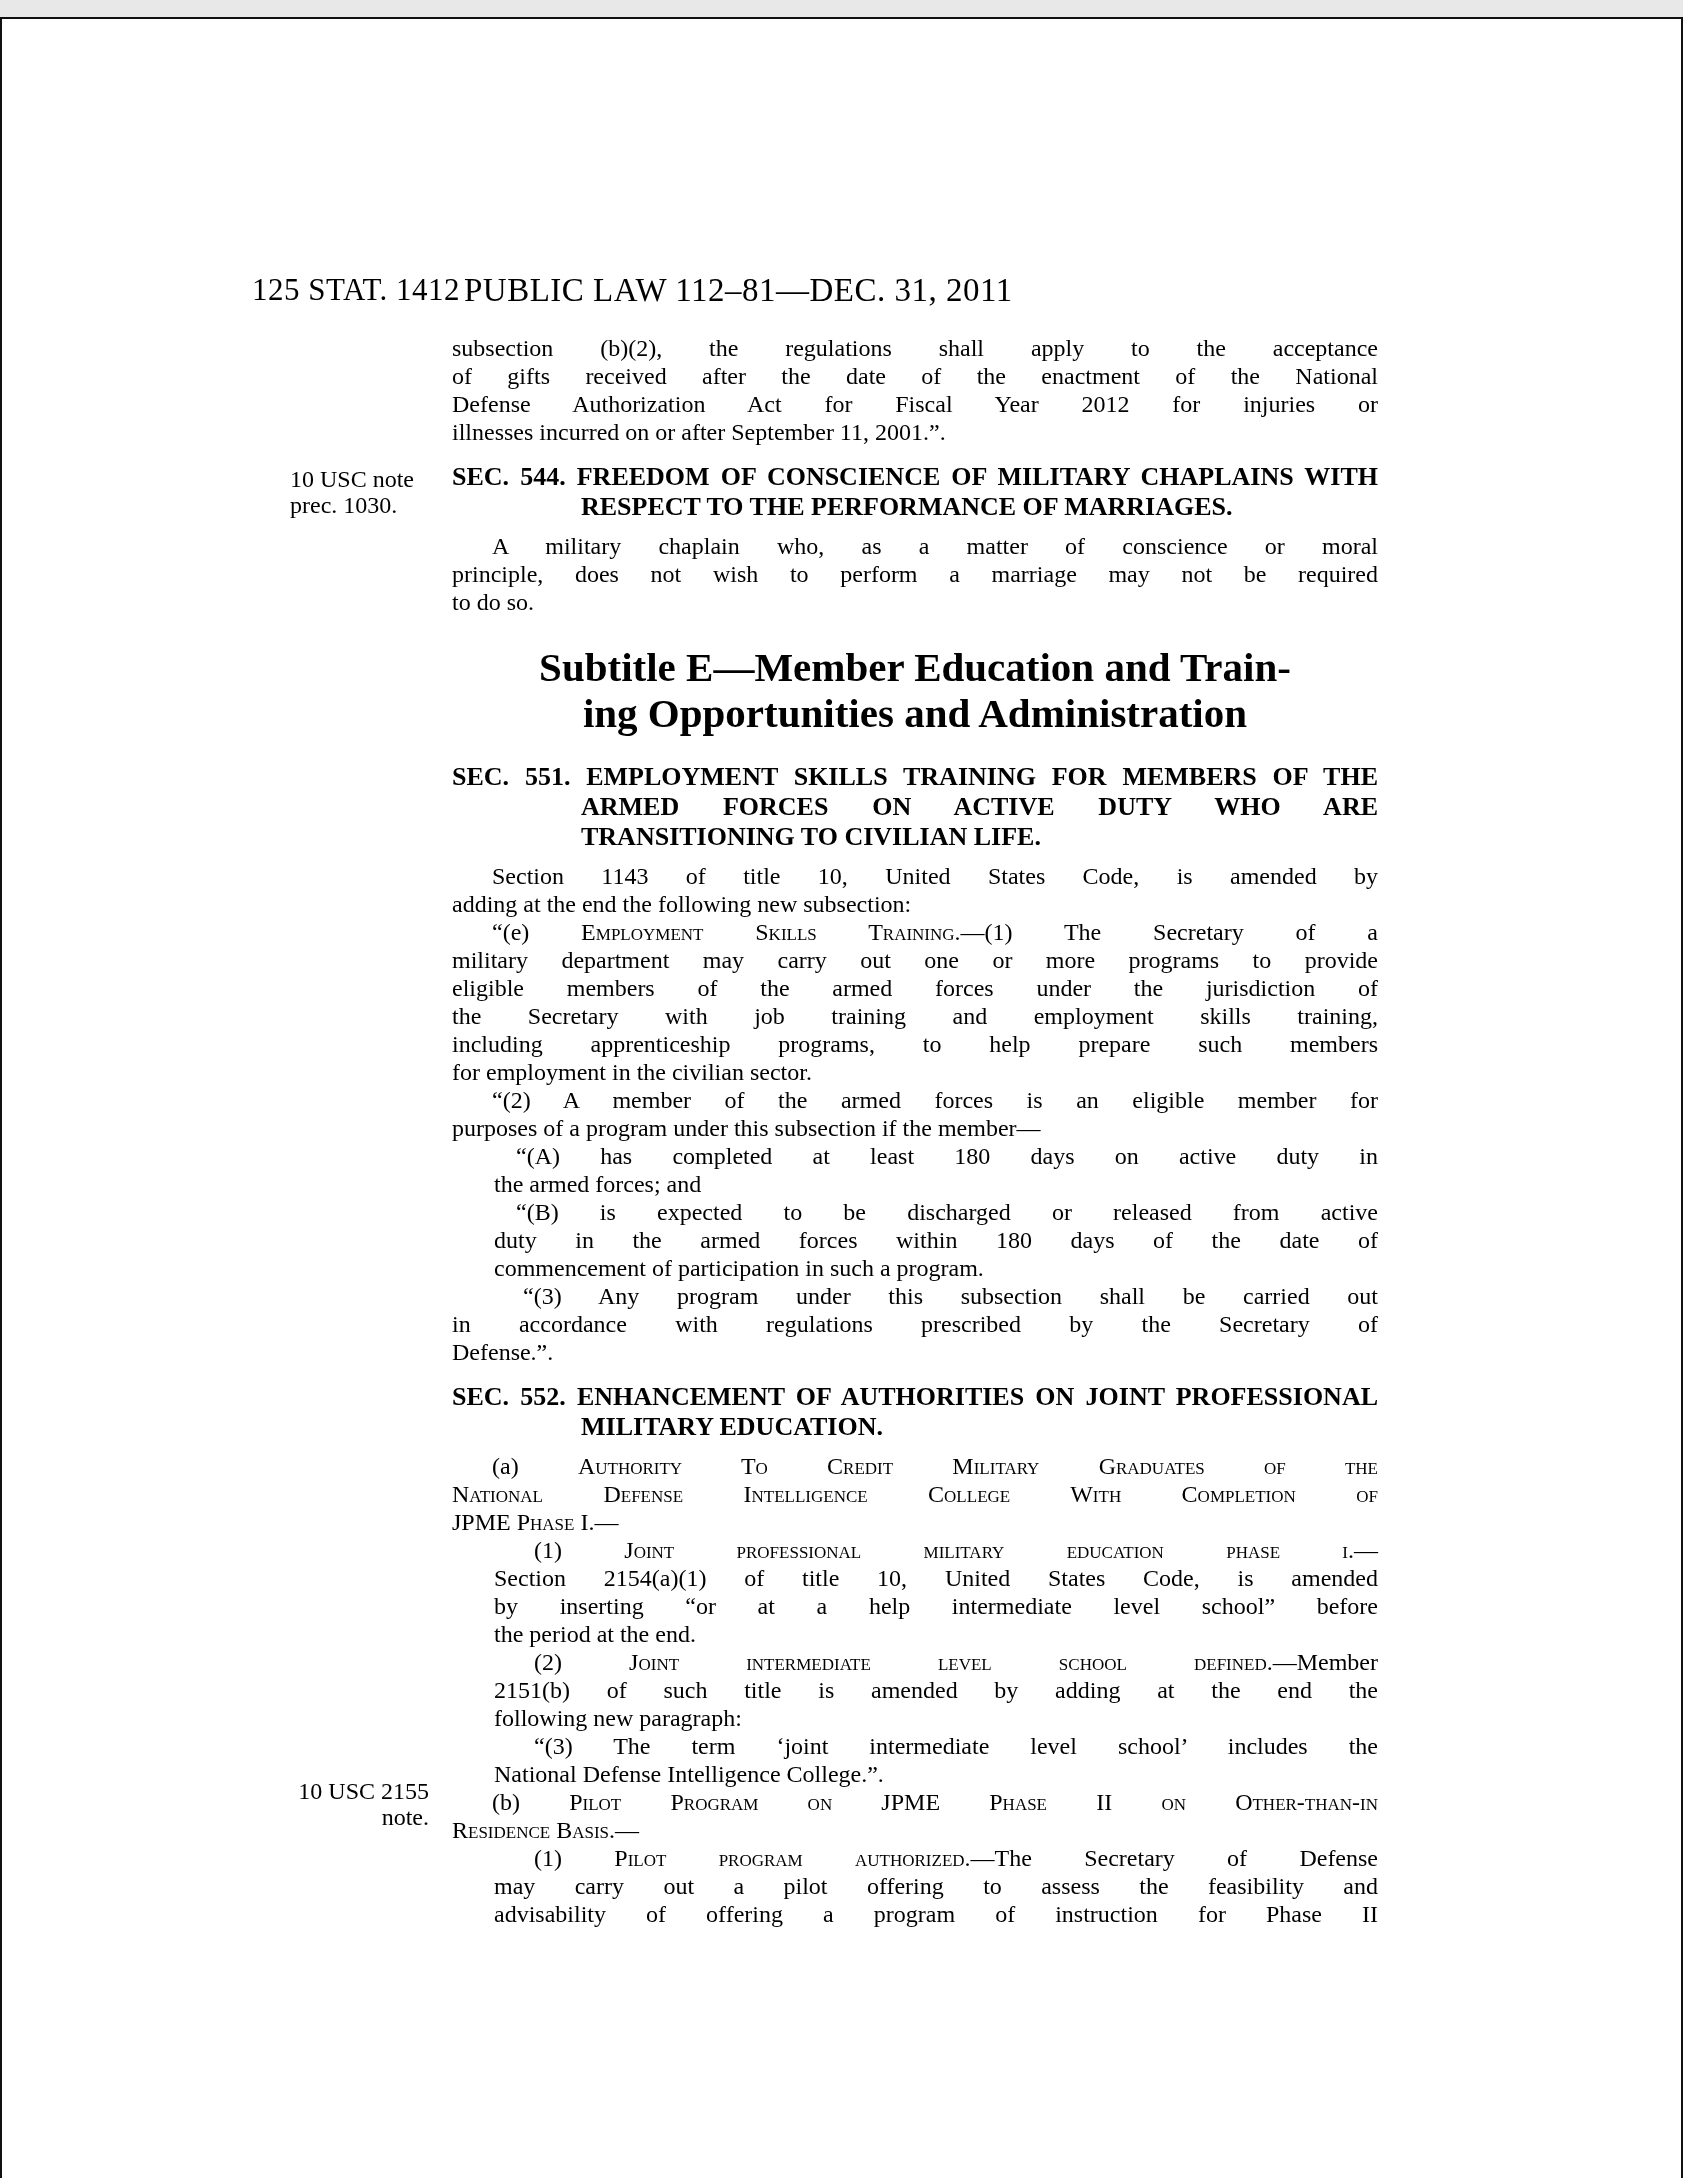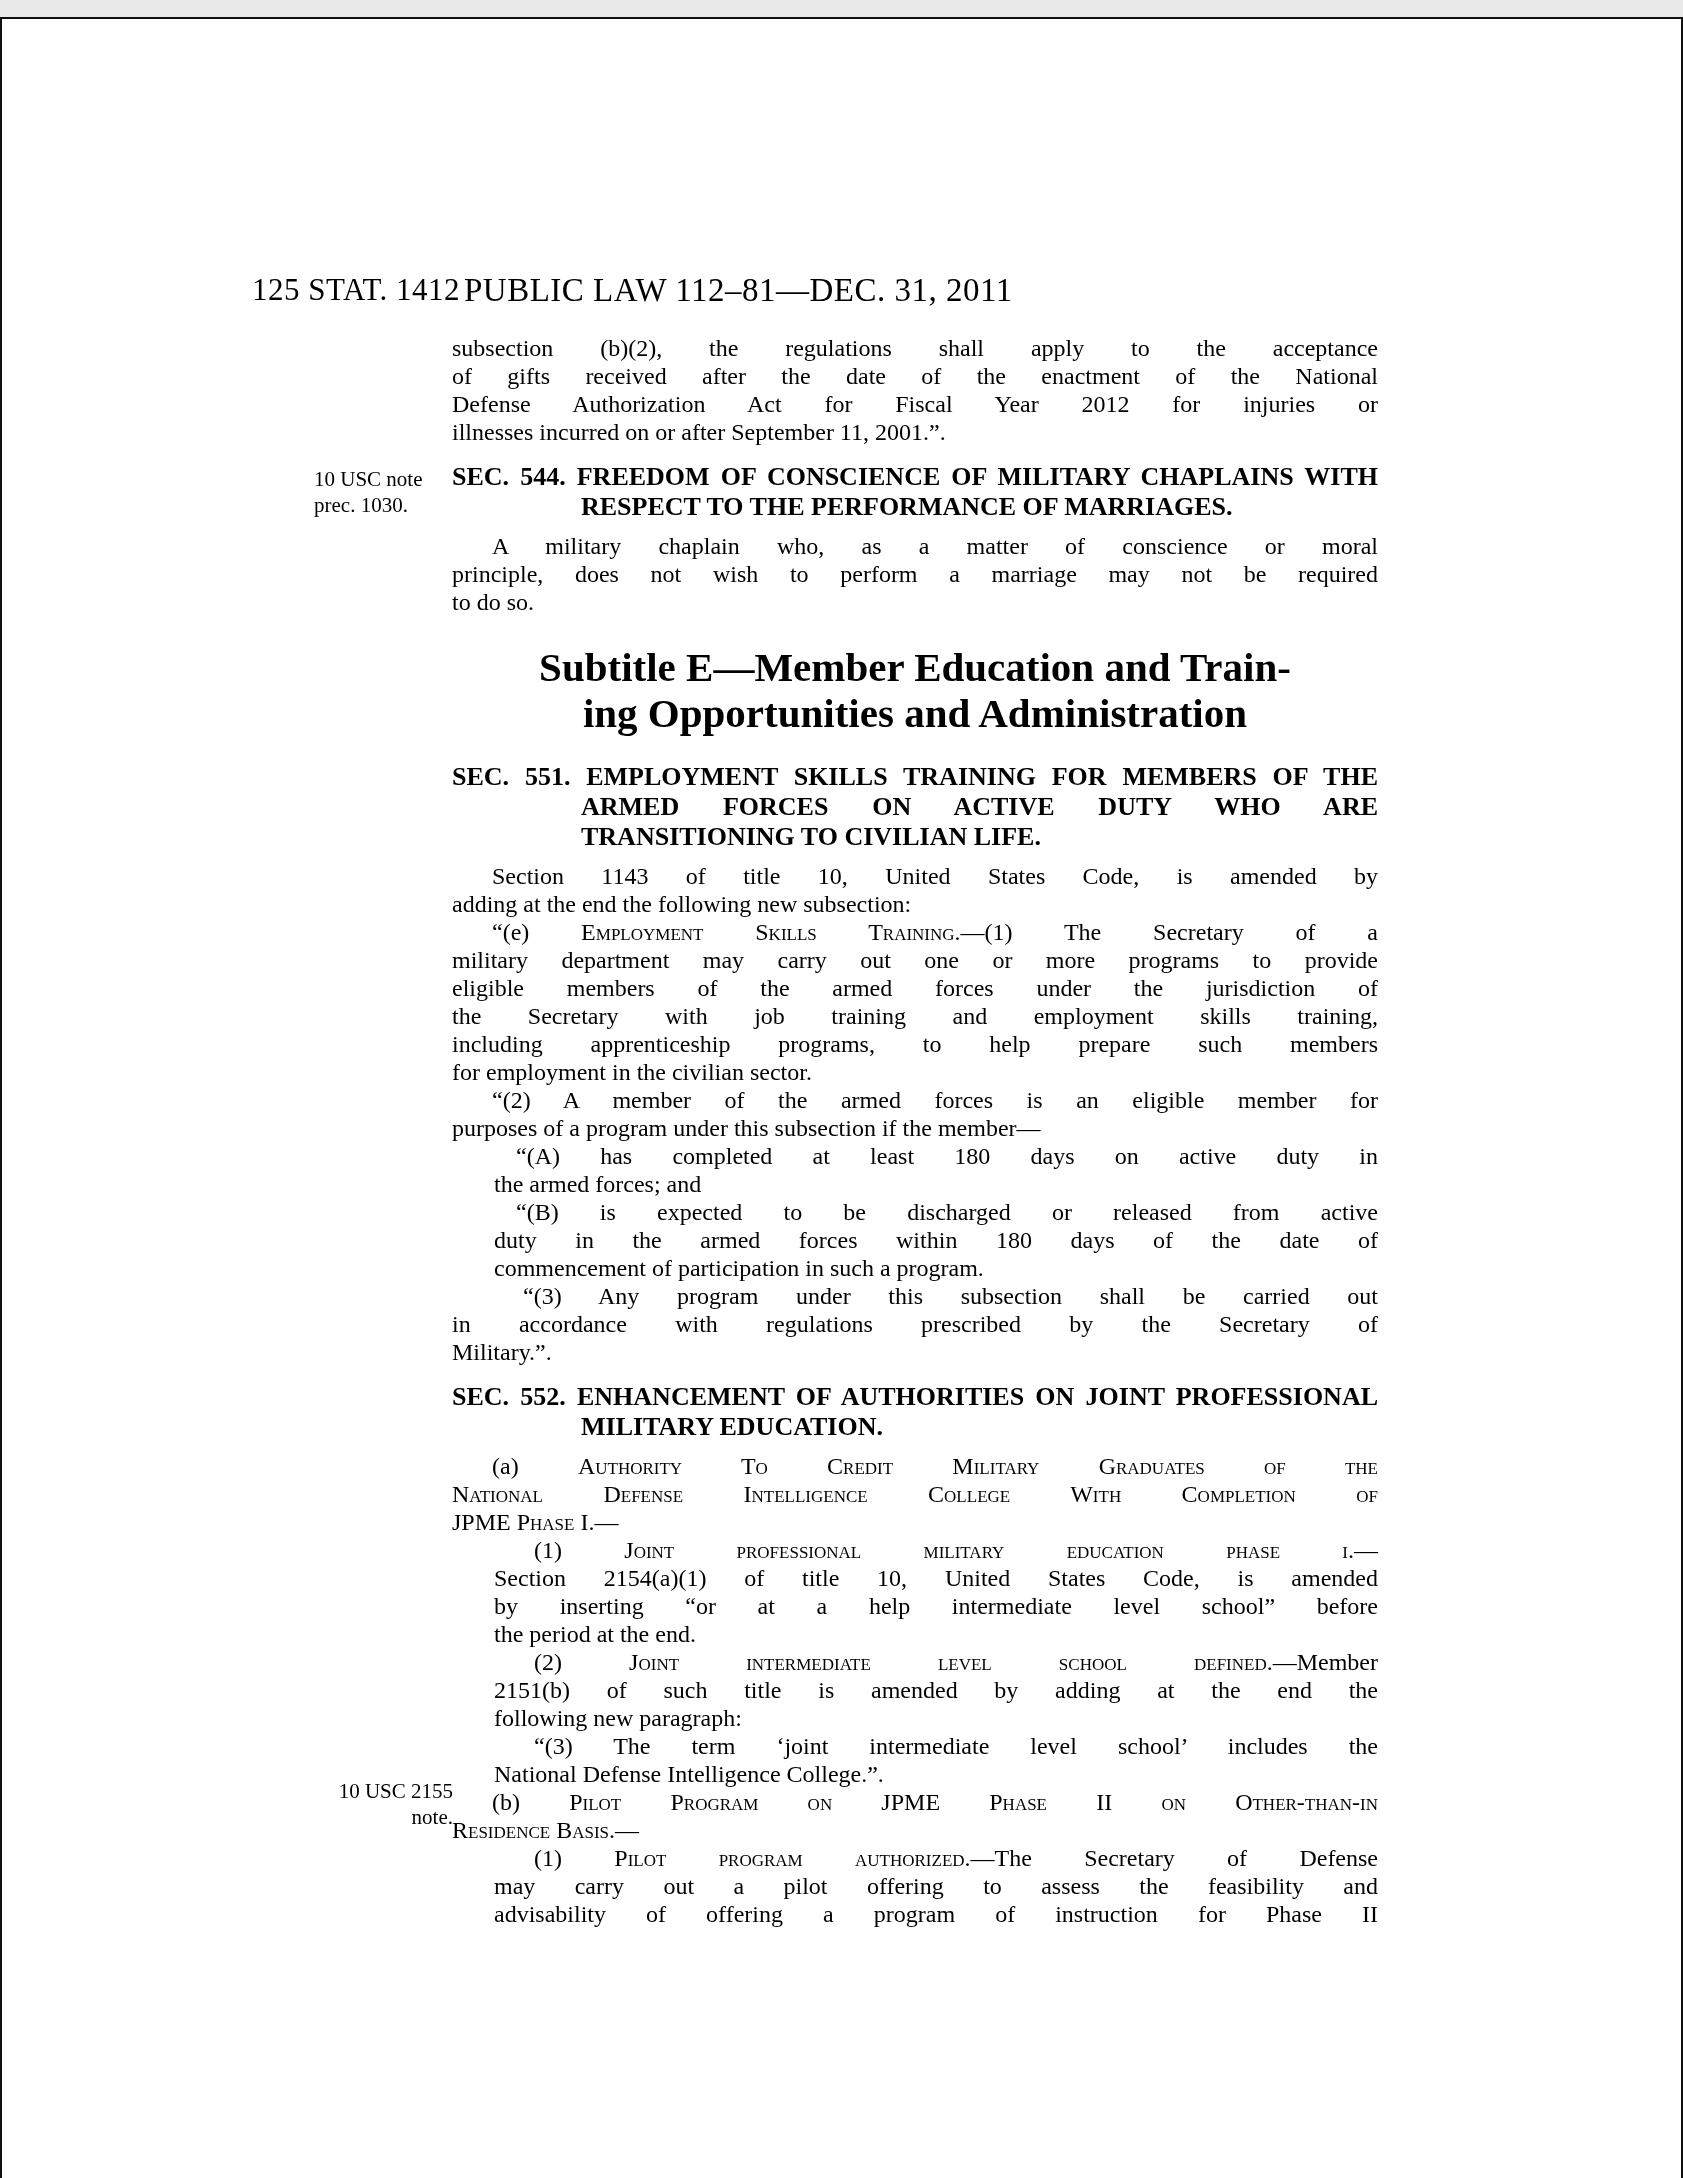--- a/index.html
+++ b/index.html
@@ -63,23 +63,23 @@
   .subtitle {
     font-weight: bold;
     font-size: 41px;
     line-height: 46px;
     margin: 28px 0 26px 0;
   }
   .subtitle .tl { text-align: center; }
 
   .margin-note {
     position: absolute;
-    left: 312px;
+    left: 288px;
     width: 139px;
-    font-size: 21px;
+    font-size: 24px;
     line-height: 26px;
     text-align: left;
   }
 </style>
 </head>
 <body>
 
 <div class="page">
   <div class="header-stat">125 STAT. 1412</div>
   <div class="header-law">PUBLIC LAW 112–81—DEC. 31, 2011</div>
@@ -129,21 +129,21 @@
         <div class="tl"><span>the armed forces; and</span></div>
       </div>
       <div class="block p-sub" id="b10">
         <div class="tl j first"><span>“(B) is expected to be discharged or released from active</span></div>
         <div class="tl j"><span>duty in the armed forces within 180 days of the date of</span></div>
         <div class="tl"><span>commencement of participation in such a program.</span></div>
       </div>
       <div class="block p-ind2" id="b11">
         <div class="tl j first"><span>“(3) Any program under this subsection shall be carried out</span></div>
         <div class="tl j"><span>in accordance with regulations prescribed by the Secretary of</span></div>
-        <div class="tl"><span>Military.”.</span></div>
+        <div class="tl"><span>Defense.”.</span></div>
       </div>
       <div class="block sec-heading" id="b12">
         <div class="tl j first"><span>SEC. 552. ENHANCEMENT OF AUTHORITIES ON JOINT PROFESSIONAL</span></div>
         <div class="tl"><span>MILITARY EDUCATION.</span></div>
       </div>
       <div class="block p-ind" id="b13">
         <div class="tl j first"><span>(a) </span><span class="sc">Authority To Credit Military Graduates of the</span></div>
         <div class="tl j"><span class="sc">National Defense Intelligence College With Completion of</span></div>
         <div class="tl"><span class="sc">JPME Phase I</span><span>.—</span></div>
       </div>

